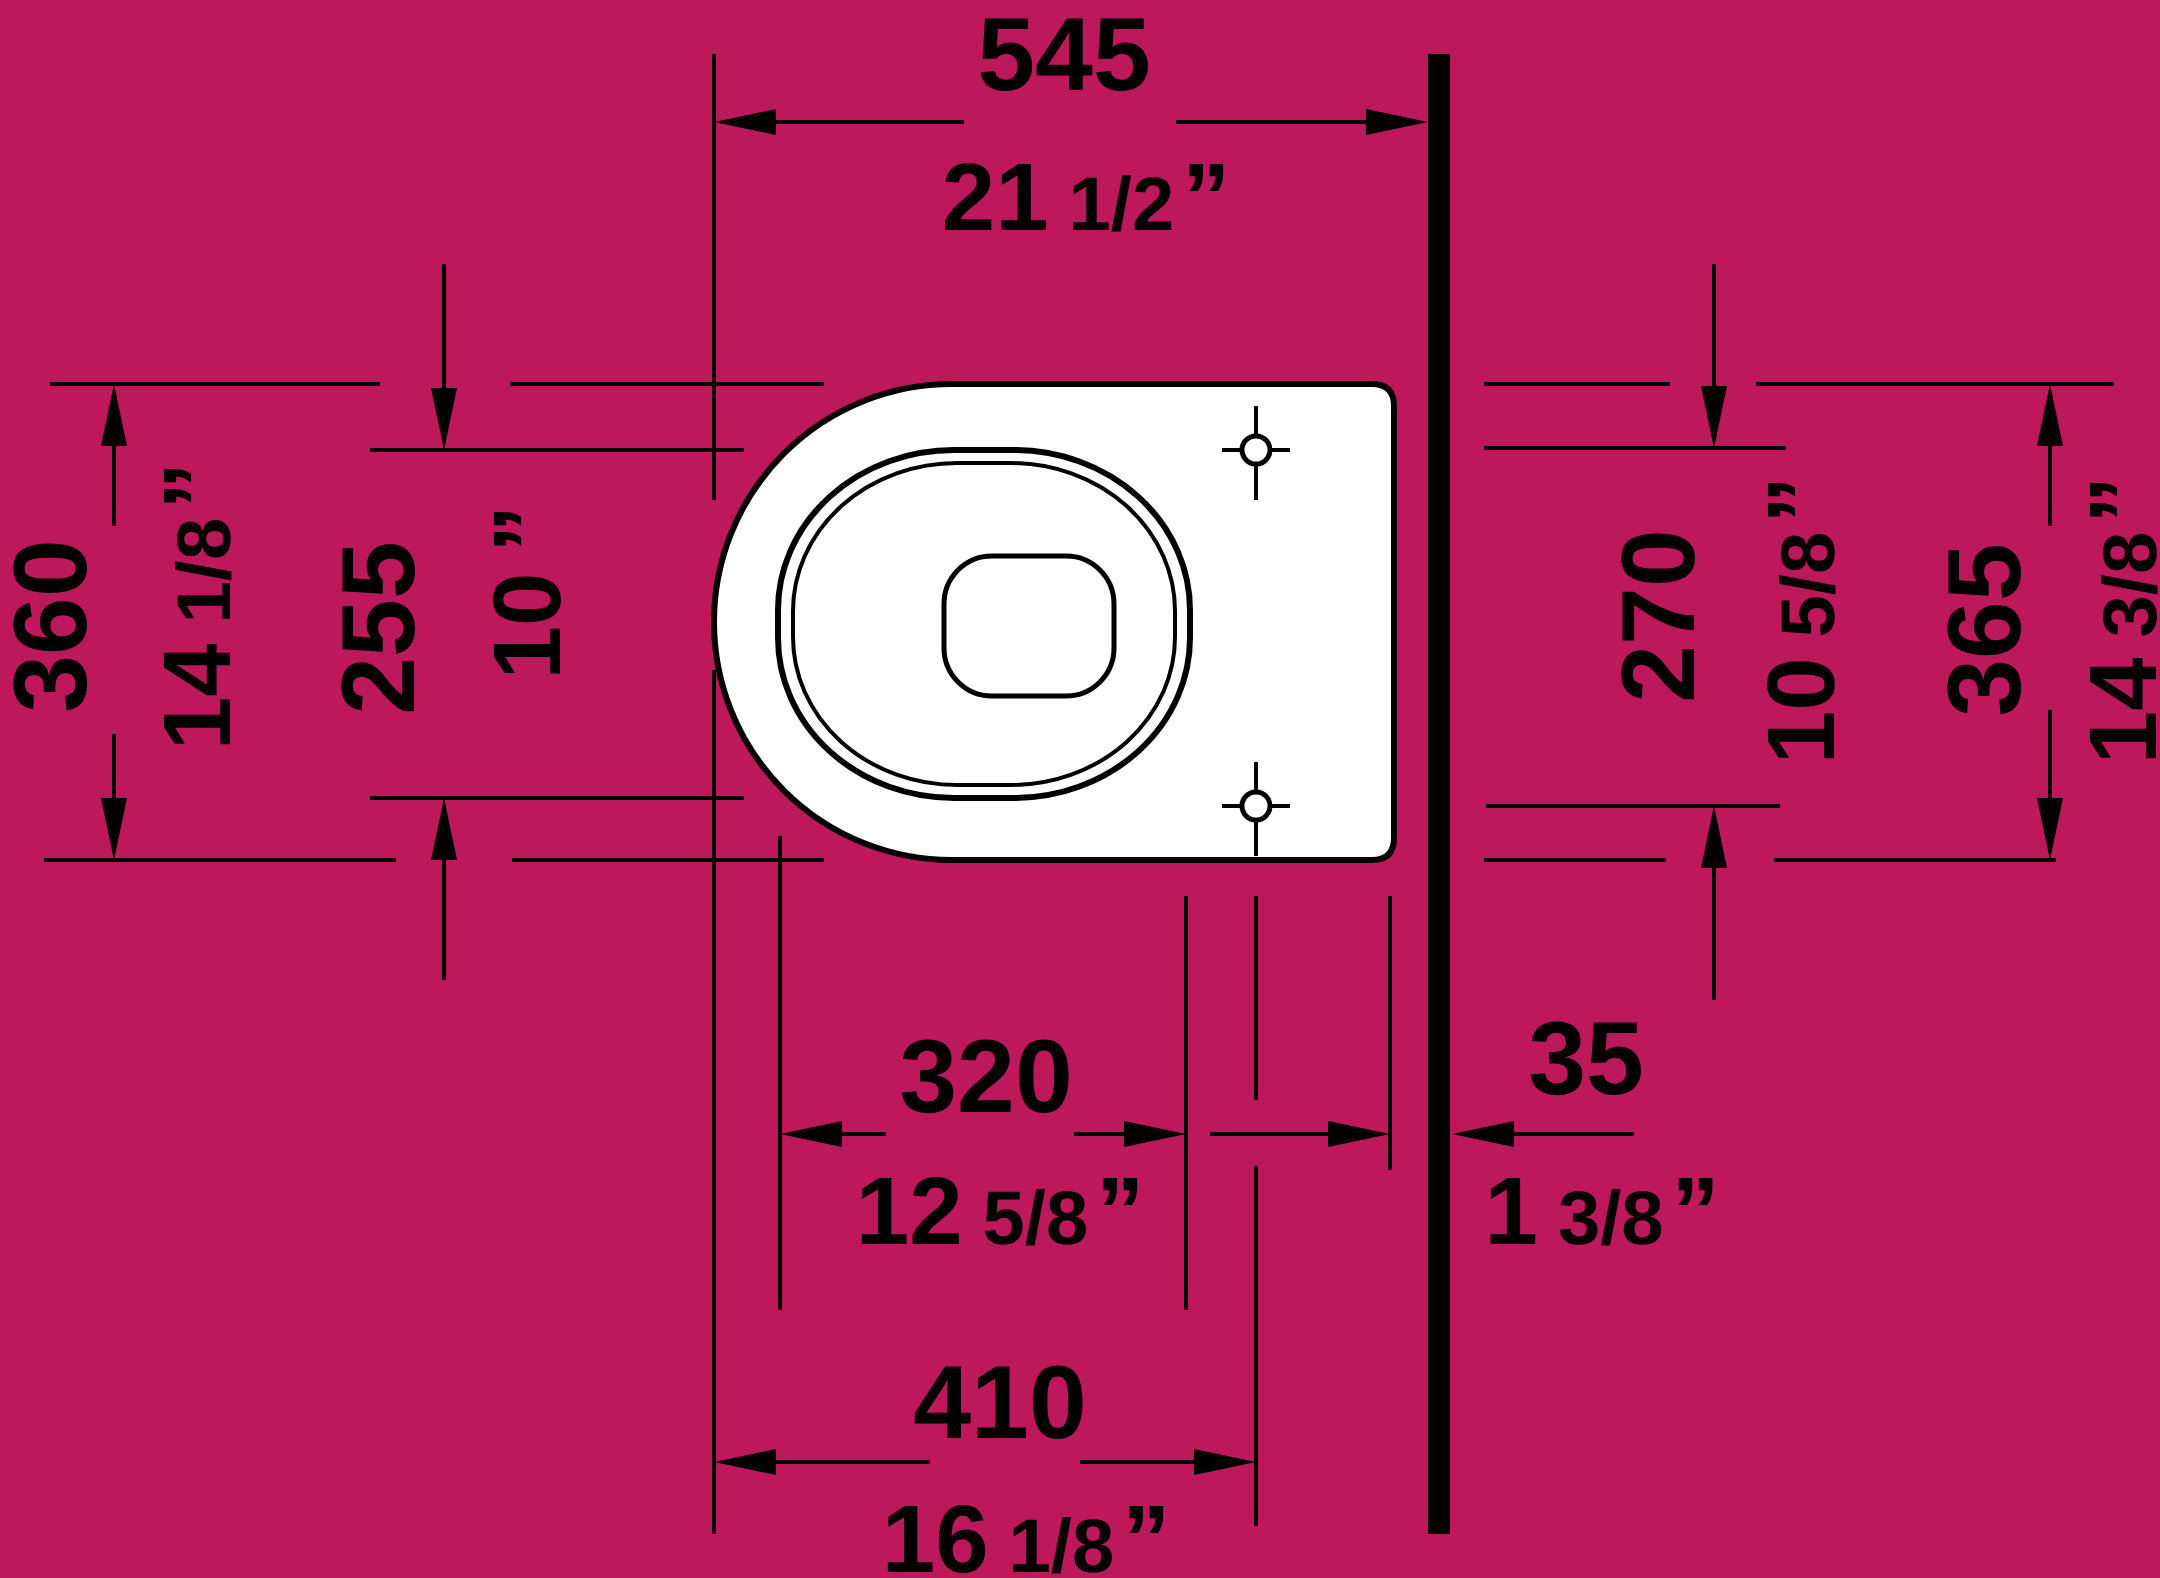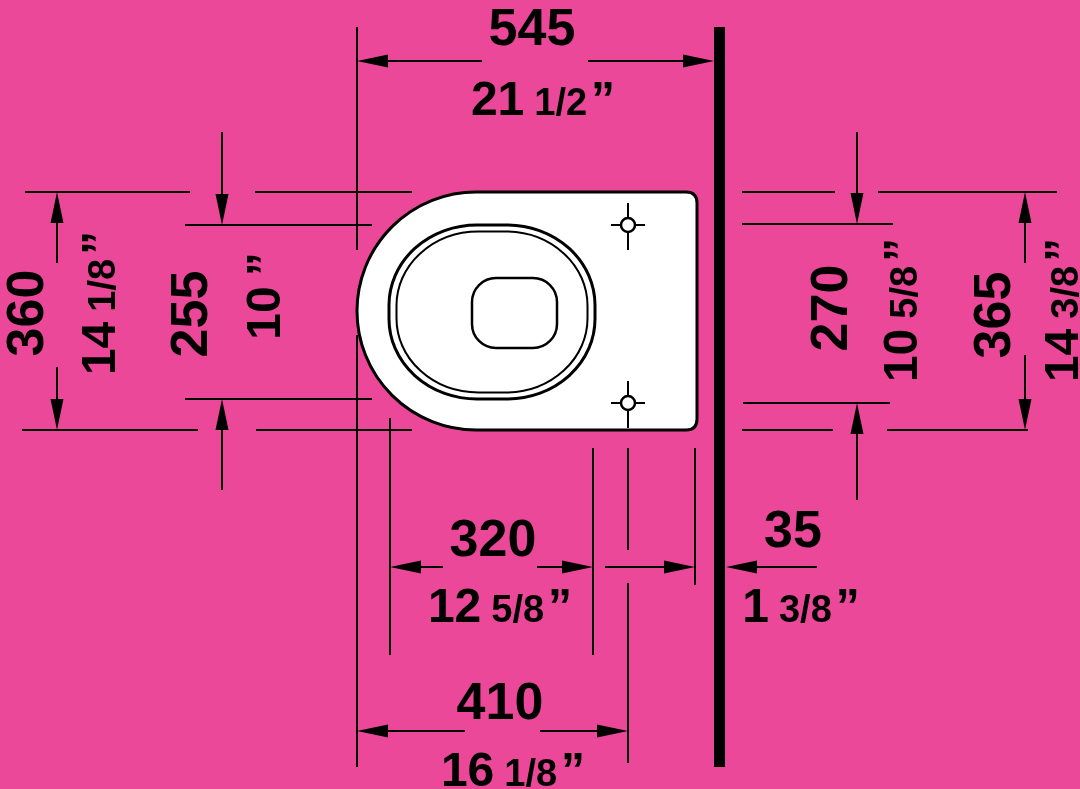--- a/index.html
+++ b/index.html
@@ -1,17 +1,17 @@
 <!DOCTYPE html>
 <html><head>
 <meta charset="utf-8">
 <style>
   html,body{margin:0;padding:0;background:#fff;}
   .stage{
-    position:relative;width:1080px;height:789px;background:#ec4899;
+    position:relative;width:1080px;height:789px;background:#be185d;
     font-family:"Liberation Sans", sans-serif;overflow:hidden;
   }
   svg{display:block;}
   .ln{stroke:#000;stroke-width:2;fill:none;}
   .outline{stroke:#000;stroke-width:3;fill:#ffffff;}
   .outline-thin{stroke:#000;stroke-width:2;fill:none;}
   .mid{stroke:#000;stroke-width:2.5;fill:#ffffff;}
   .arrow{fill:#000;stroke:none;}
   .wall{fill:#000;stroke:none;}
   text{fill:#000;font-weight:700;}

